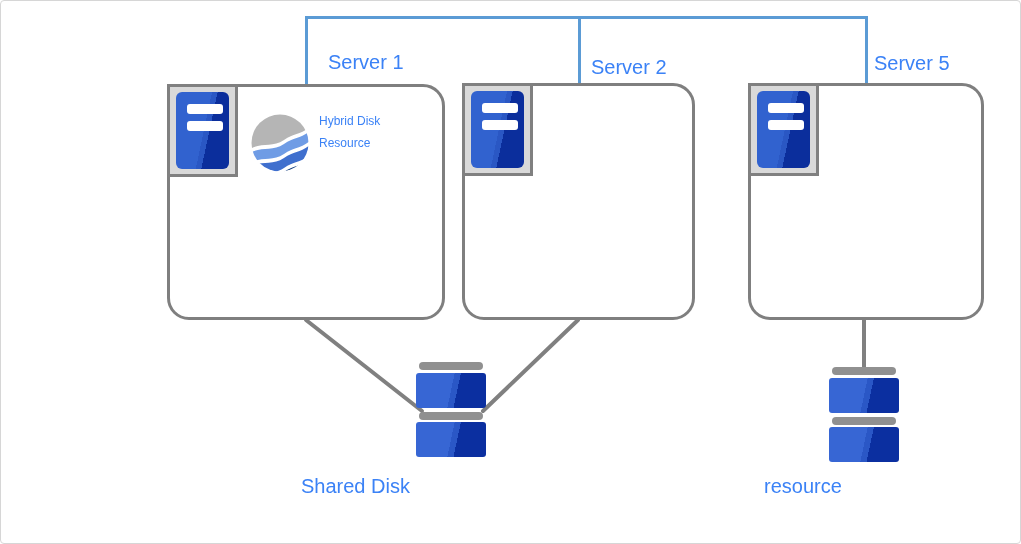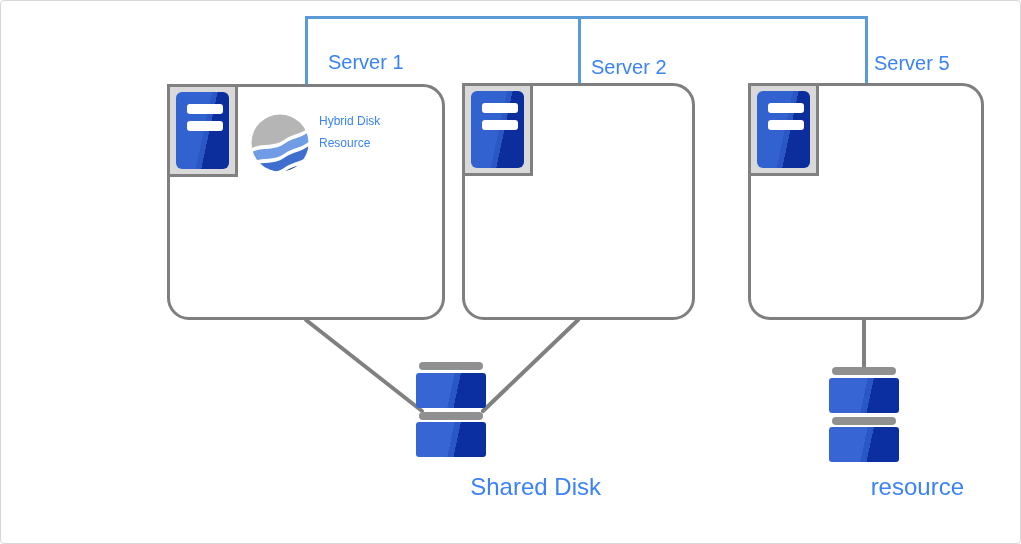--- a/index.html
+++ b/index.html
@@ -62,21 +62,21 @@
   .cap1 { top:0; }
   .cap2 { top:50px; }
   .disk-body {
     position:absolute; left:0; width:70px; height:35px; border-radius:3px;
     background:linear-gradient(102deg,#3766d4 0%,#3766d4 50%,#2a57c6 50%,#2a57c6 58%,#0b2fa0 58%);
   }
   .body1 { top:11px; }
   .body2 { top:60px; }
 
   
-  .caption { position:absolute; font-size:24px; line-height:27px; text-align:right; }
+  .caption { position:absolute; font-size:20px; line-height:27px; text-align:left; }
   .cap-shared { left:300px; top:472px; width:300px; }
   .cap-single { left:763px; top:472px; width:200px; }
 </style>
 </head>
 <body>
 
 <div class="canvas">
 
   <div class="net-h"></div>
   <div class="net-v v1"></div>

